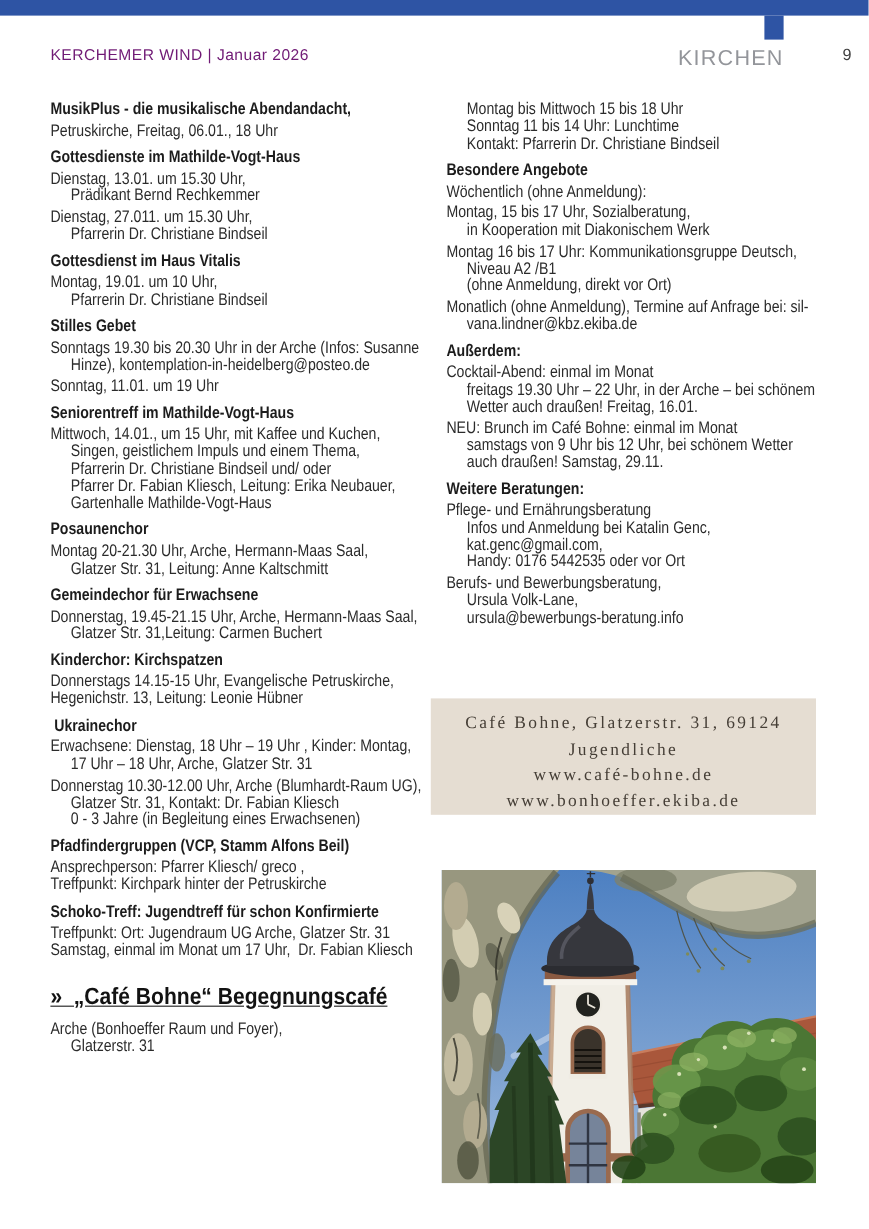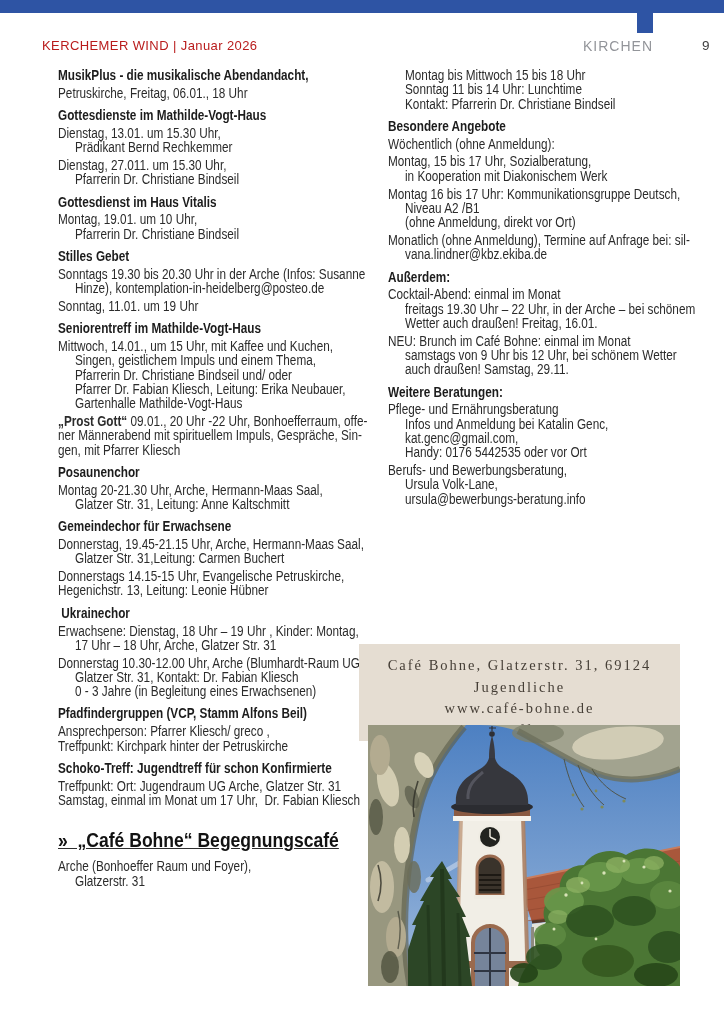--- a/index.html
+++ b/index.html
@@ -1,35 +1,35 @@
 <!DOCTYPE html>
 <html><head>
 <meta charset="utf-8">
 <style>
   html,body{margin:0;padding:0;background:#fff;}
   .page{position:relative;width:724px;height:1024px;background:#ffffff;overflow:hidden;
         font-family:"Liberation Sans",sans-serif;color:#2d2d2d;}
   .topbar{position:absolute;top:0;left:0;width:724px;height:13px;background:#2e54a4;}
   .toptab{position:absolute;top:13px;left:637px;width:16px;height:20px;background:#2e54a4;}
-  .hdr-left{position:absolute;top:38px;left:42px;font-size:13px;color:#b91c1c;letter-spacing:0.4px;white-space:pre;}
-  .hdr-section{position:absolute;top:38px;left:540px;width:113px;text-align:right;font-size:14px;
+  .hdr-left{position:absolute;top:38px;left:42px;font-size:13px;color:#701a75;letter-spacing:0.4px;white-space:pre;}
+  .hdr-section{position:absolute;top:38px;left:540px;width:113px;text-align:right;font-size:18px;
                color:#93959a;letter-spacing:1px;white-space:pre;}
   .hdr-page{position:absolute;top:38px;left:702px;font-size:13.5px;color:#3e3e3e;}
-  .col{position:absolute;top:68px;margin-left:16px;}
+  .col{position:absolute;top:83px;}
   .col-left{left:42px;width:318px;}
   .col-right{left:372px;width:332px;}
   .line{font-size:14px;line-height:14.3px;white-space:pre;transform:scaleX(0.84);transform-origin:0 0;color:#2b2b2b;}
   .ind{margin-left:17px;}
   .blk-p{margin:0 0 3.5px 0;}
   .blk-h{margin:8px 0 3.5px 0;}
   .blk-h .line{font-weight:bold;color:#1c1c1c;}
   .col .blk:first-child{margin-top:0;}
   .blk-h2{margin:22px 0 7px 0;text-decoration:underline;}
   .blk-h2 .line{font-size:19.5px;line-height:23px;font-weight:bold;color:#121212;transform:scaleX(0.9);}
-  .cafe-box{position:absolute;left:359px;top:644px;width:321px;height:97px;background:#e5ddd2;
+  .cafe-box{position:absolute;left:359px;top:582px;width:321px;height:97px;background:#e5ddd2;
             box-sizing:border-box;padding-top:11px;text-align:center;}
   .cafe-line{font-family:"Liberation Serif",serif;font-size:14.5px;line-height:21.5px;
              letter-spacing:2px;color:#453e36;white-space:pre;}
   .photo{position:absolute;left:368px;top:725px;width:312px;height:261px;}
 </style>
 </head>
 <body>
 
 <div class="page">
 
@@ -78,38 +78,36 @@
       <div class="blk blk-h">
         <div class="line">Seniorentreff im Mathilde-Vogt-Haus</div>
       </div>
       <div class="blk blk-p">
         <div class="line">Mittwoch, 14.01., um 15 Uhr, mit Kaffee und Kuchen,</div>
         <div class="line ind">Singen, geistlichem Impuls und einem Thema,</div>
         <div class="line ind">Pfarrerin Dr. Christiane Bindseil und/ oder</div>
         <div class="line ind">Pfarrer Dr. Fabian Kliesch, Leitung: Erika Neubauer,</div>
         <div class="line ind">Gartenhalle Mathilde-Vogt-Haus</div>
       </div>
-      <div class="blk blk-p">
-        <div class="line"><b>„Prost Gott“</b> 09.01., 20 Uhr -22 Uhr, Bonhoefferraum, offe-</div>
-        <div class="line">ner Männerabend mit spirituellem Impuls, Gespräche, Sin-</div>
-        <div class="line">gen, mit Pfarrer Kliesch</div>
-      </div>
       <div class="blk blk-h">
         <div class="line">Posaunenchor</div>
       </div>
       <div class="blk blk-p">
         <div class="line">Montag 20-21.30 Uhr, Arche, Hermann-Maas Saal,</div>
         <div class="line ind">Glatzer Str. 31, Leitung: Anne Kaltschmitt</div>
       </div>
       <div class="blk blk-h">
         <div class="line">Gemeindechor für Erwachsene</div>
       </div>
       <div class="blk blk-p">
         <div class="line">Donnerstag, 19.45-21.15 Uhr, Arche, Hermann-Maas Saal,</div>
         <div class="line ind">Glatzer Str. 31,Leitung: Carmen Buchert</div>
+      </div>
+      <div class="blk blk-h">
+        <div class="line">Kinderchor: Kirchspatzen</div>
       </div>
       <div class="blk blk-p">
         <div class="line">Donnerstags 14.15-15 Uhr, Evangelische Petruskirche,</div>
         <div class="line">Hegenichstr. 13, Leitung: Leonie Hübner</div>
       </div>
       <div class="blk blk-h">
         <div class="line"> Ukrainechor</div>
       </div>
       <div class="blk blk-p">
         <div class="line">Erwachsene: Dienstag, 18 Uhr – 19 Uhr , Kinder: Montag,</div>

